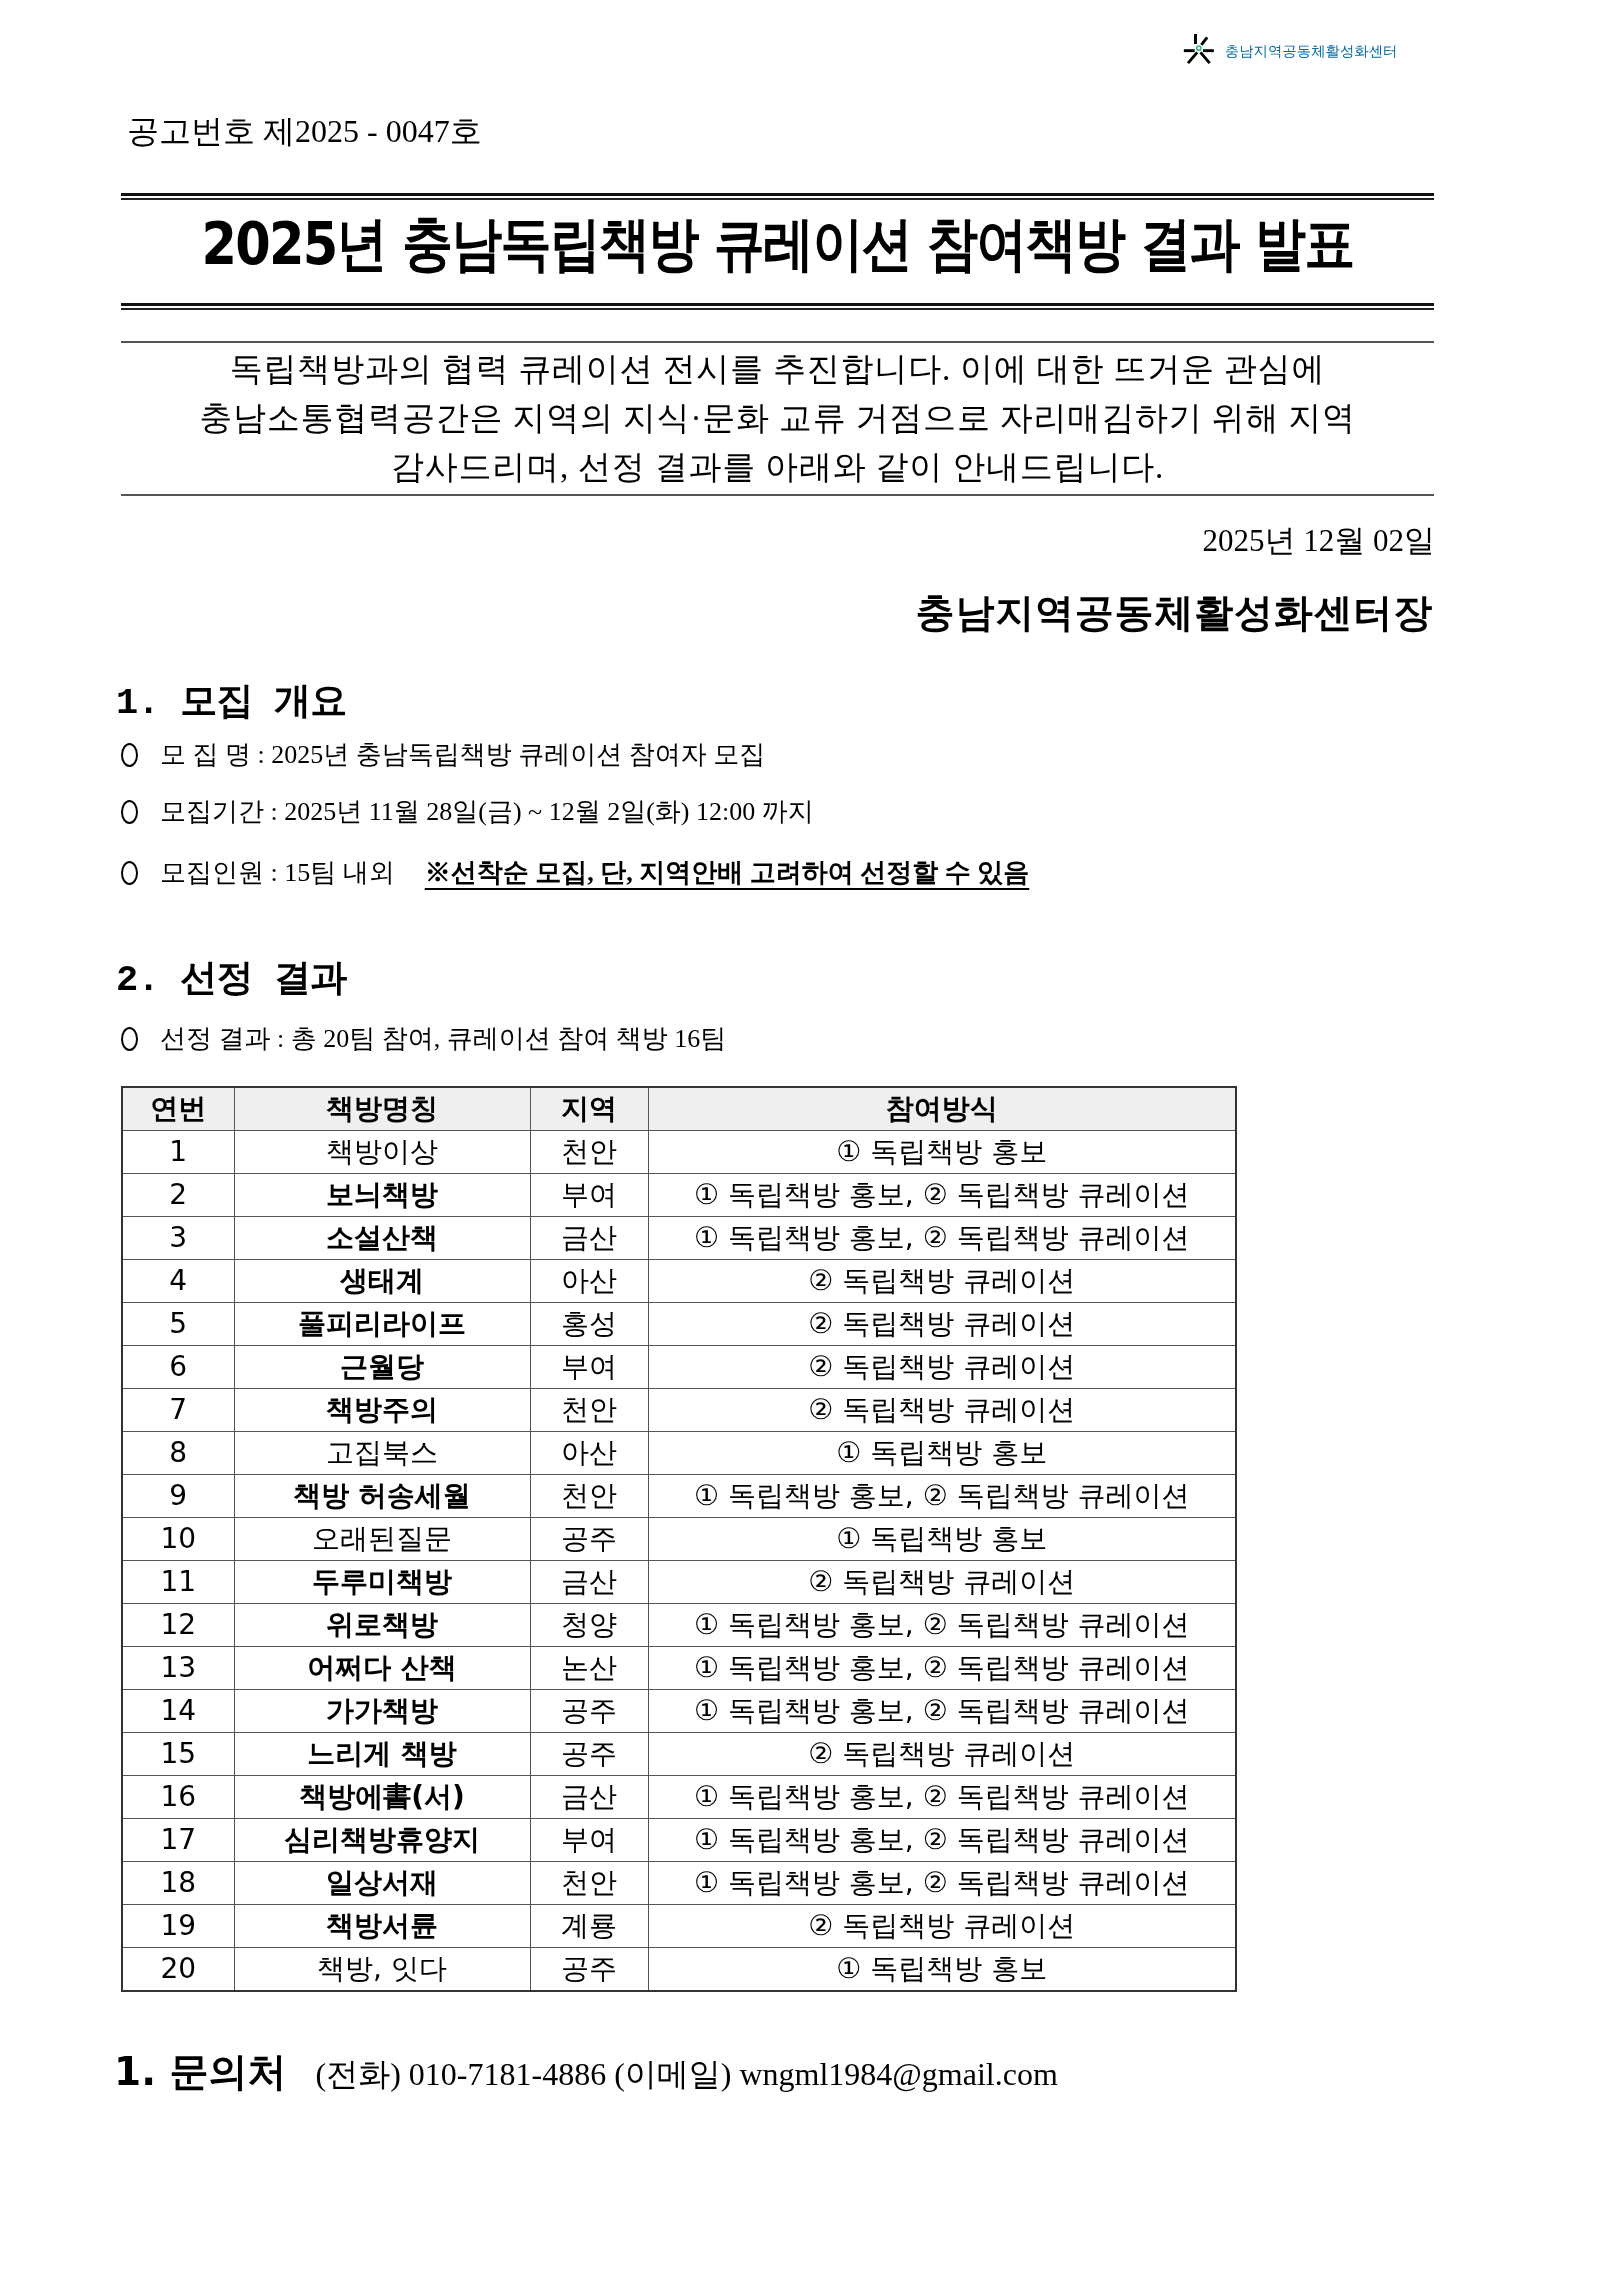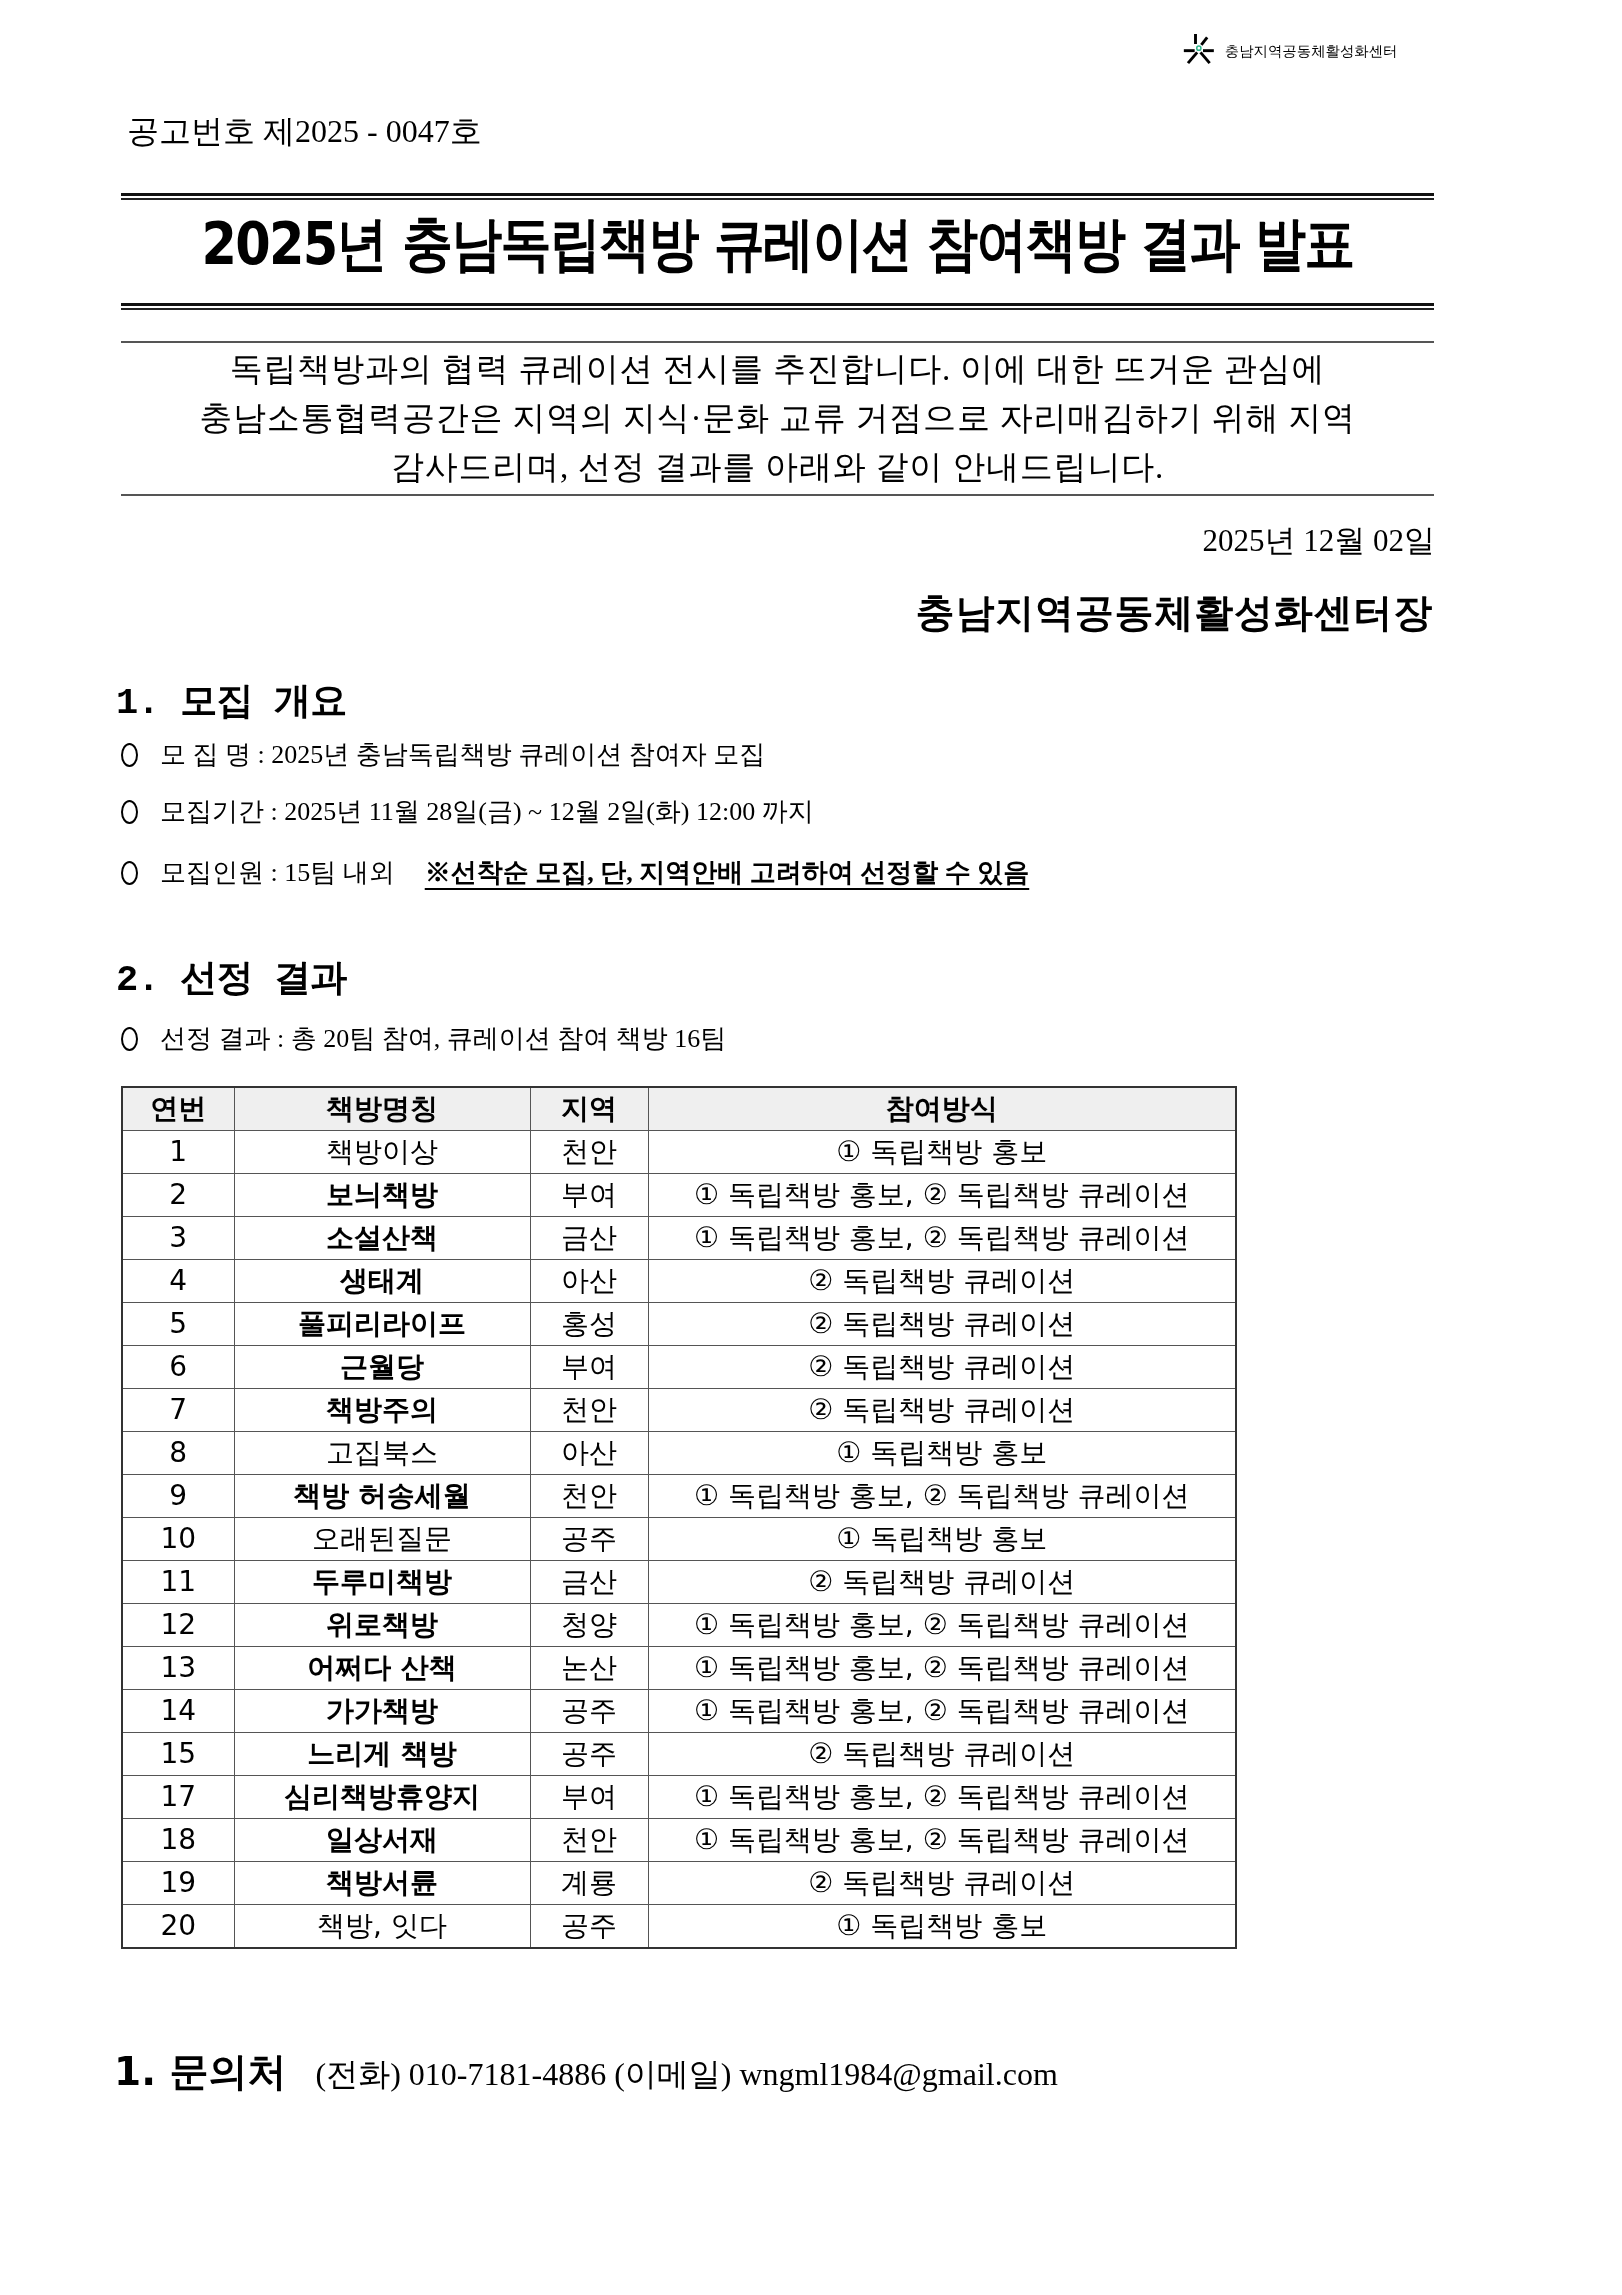--- a/index.html
+++ b/index.html
@@ -1,19 +1,19 @@
 <!DOCTYPE html>
 <html style="font-size:13.5px"><head>
 <meta charset="utf-8">
 <style>
   html, body { margin: 0; padding: 0; background: #ffffff; }
   body { width: 1623px; height: 2295px; position: relative; color: #000; font-family: "Liberation Serif", "DejaVu Serif", serif; overflow: hidden; }
   .abs { position: absolute; }
   .logo { left: 1183px; top: 32px; display: flex; align-items: center; gap: 6.8px; }
-  .logo-text { font-family: "DejaVu Sans", "Liberation Sans", sans-serif; font-size: 14.4px; color: #000000; letter-spacing: 0px; }
+  .logo-text { font-family: "DejaVu Sans", "Liberation Sans", sans-serif; font-size: 14.4px; color: #0369a1; letter-spacing: 0px; }
   .notice-no { left: 127px; top: 110px; font-size: 32px; }
   .rule-double { left: 121px; width: 1313px; height: 2.5px; background: #111; }
   .rule-double::after { content: ""; position: absolute; left: 0; right: 0; top: 5px; height: 1.7px; background: #222; }
   .title { left: 121px; width: 1313px; top: 211px; text-align: center; font-family: "DejaVu Sans", "Liberation Sans", sans-serif; font-weight: bold; font-size: 51px; letter-spacing: -1.7px; transform: scaleY(1.15); }
   .rule-single { left: 121px; width: 1313px; height: 1.7px; background: #555; }
   .intro { left: 121px; width: 1313px; top: 345px; text-align: center; font-size: 33px; line-height: 49px; letter-spacing: 0.8px; }
   .date { right: 188px; top: 520px; font-size: 31px; }
   .signer { right: 190px; top: 586px; font-family: "DejaVu Sans", "Liberation Sans", sans-serif; font-weight: bold; font-size: 39px; letter-spacing: 0.8px; }
   .sec-head { font-family: Liberation Mono, monospace; font-weight: bold; font-size: 37px; letter-spacing: -0.8px; }
   .bullet { left: 121px; font-size: 26px; display: flex; align-items: center; white-space: nowrap; }
@@ -193,20 +193,26 @@
         <td>공주</td>
         <td>① 독립책방 홍보, ② 독립책방 큐레이션</td>
       </tr>
       <tr>
         <td>15</td>
         <td class="bold">느리게 책방</td>
         <td>공주</td>
         <td>② 독립책방 큐레이션</td>
       </tr>
       <tr>
+        <td>16</td>
+        <td class="bold">책방에書(서)</td>
+        <td>금산</td>
+        <td>① 독립책방 홍보, ② 독립책방 큐레이션</td>
+      </tr>
+      <tr>
         <td>17</td>
         <td class="bold">심리책방휴양지</td>
         <td>부여</td>
         <td>① 독립책방 홍보, ② 독립책방 큐레이션</td>
       </tr>
       <tr>
         <td>18</td>
         <td class="bold">일상서재</td>
         <td>천안</td>
         <td>① 독립책방 홍보, ② 독립책방 큐레이션</td>

